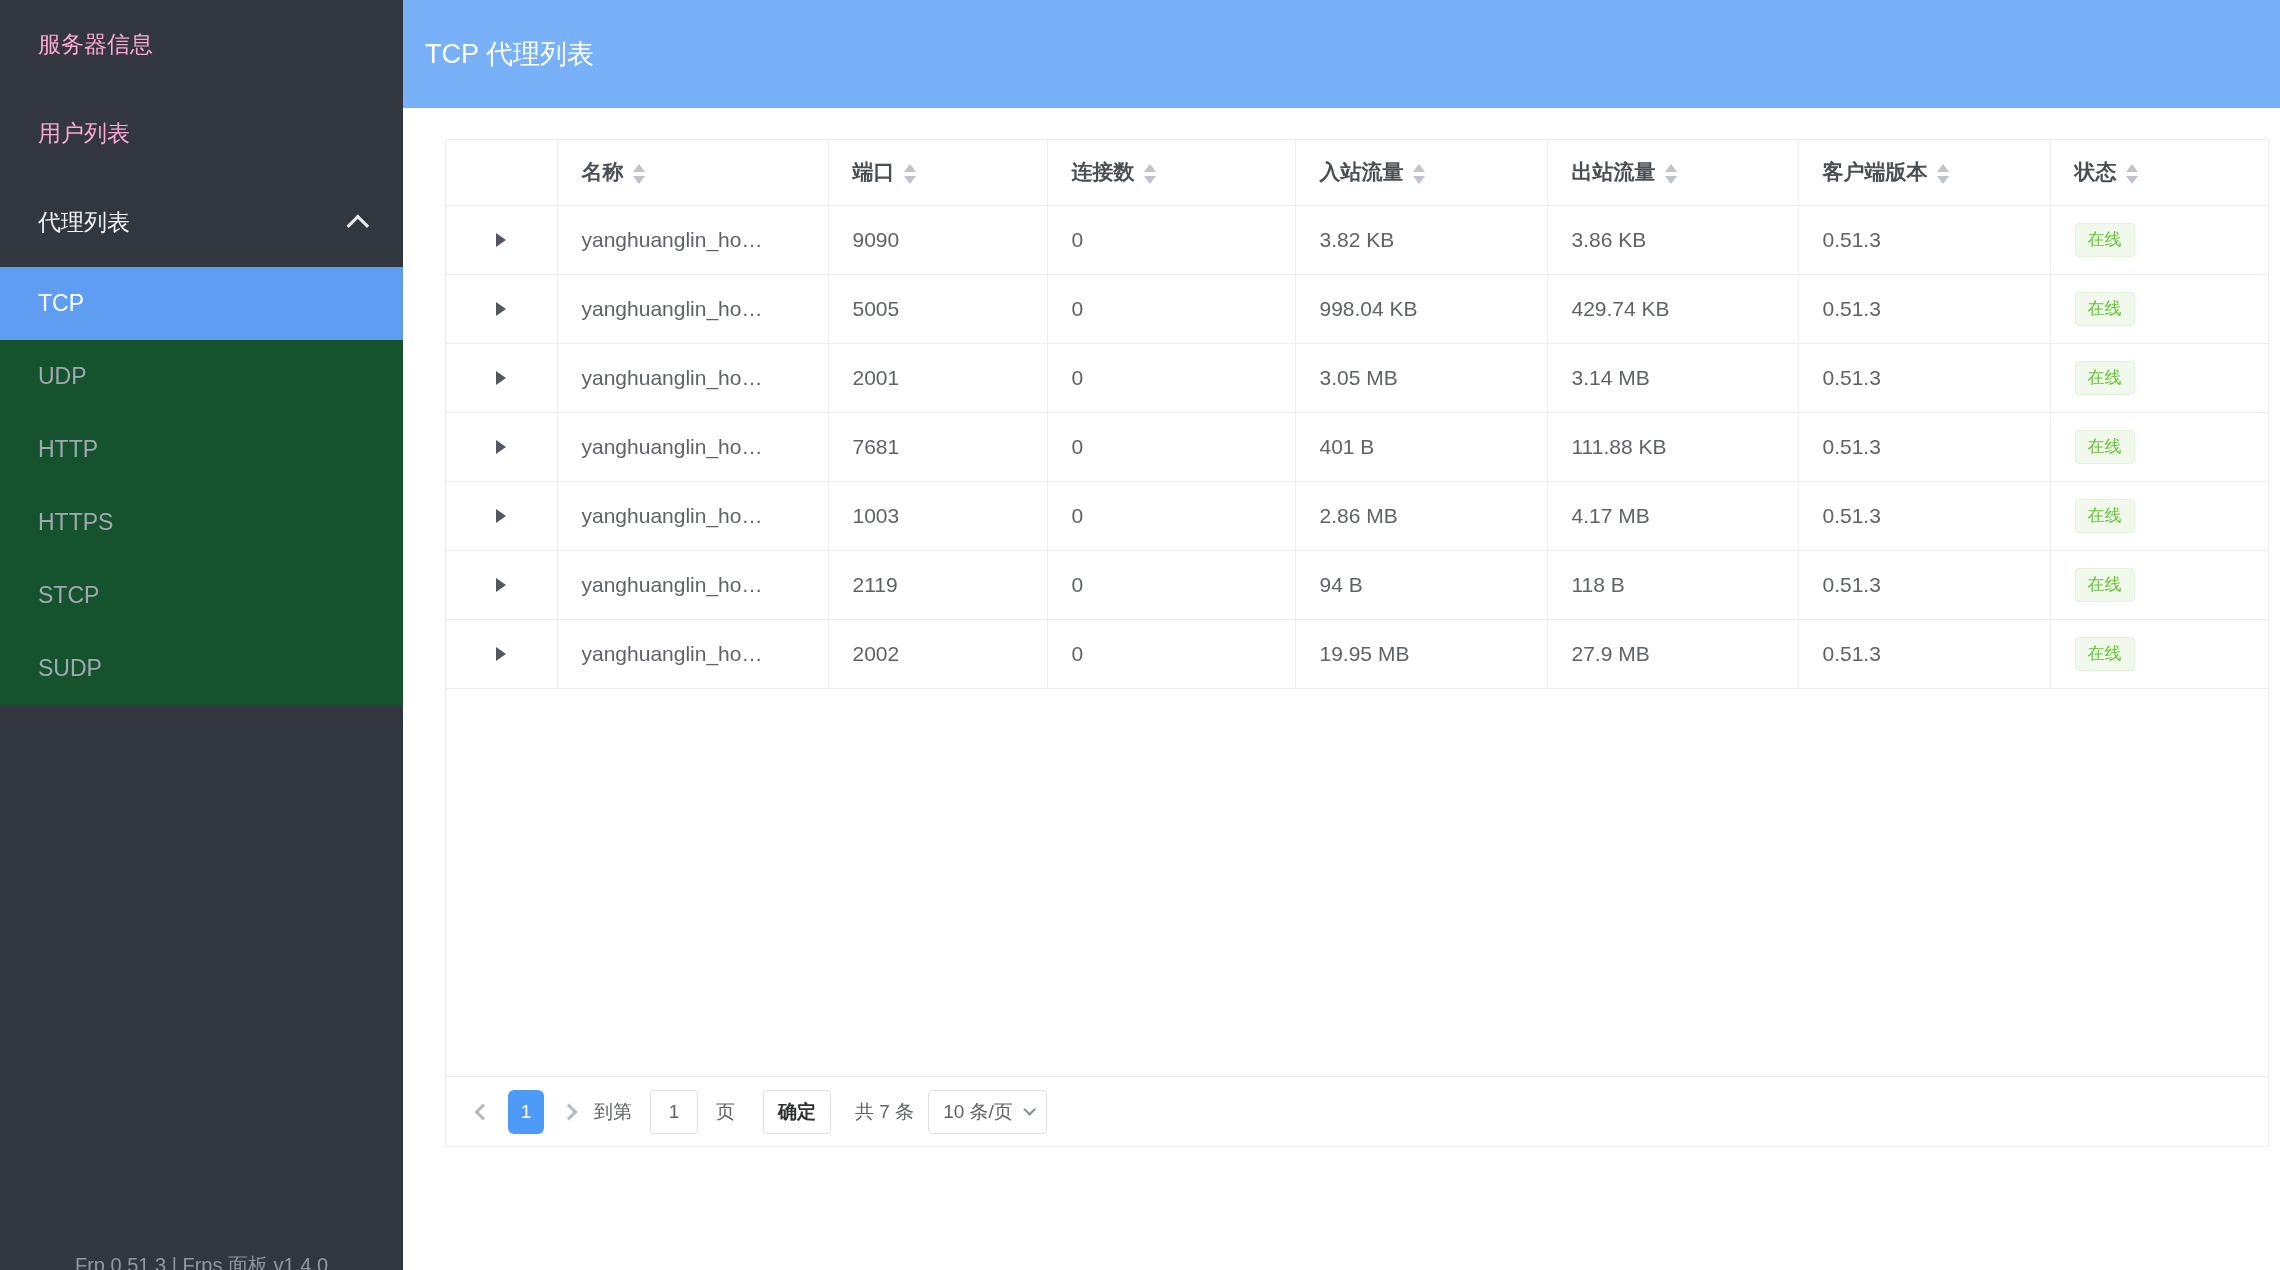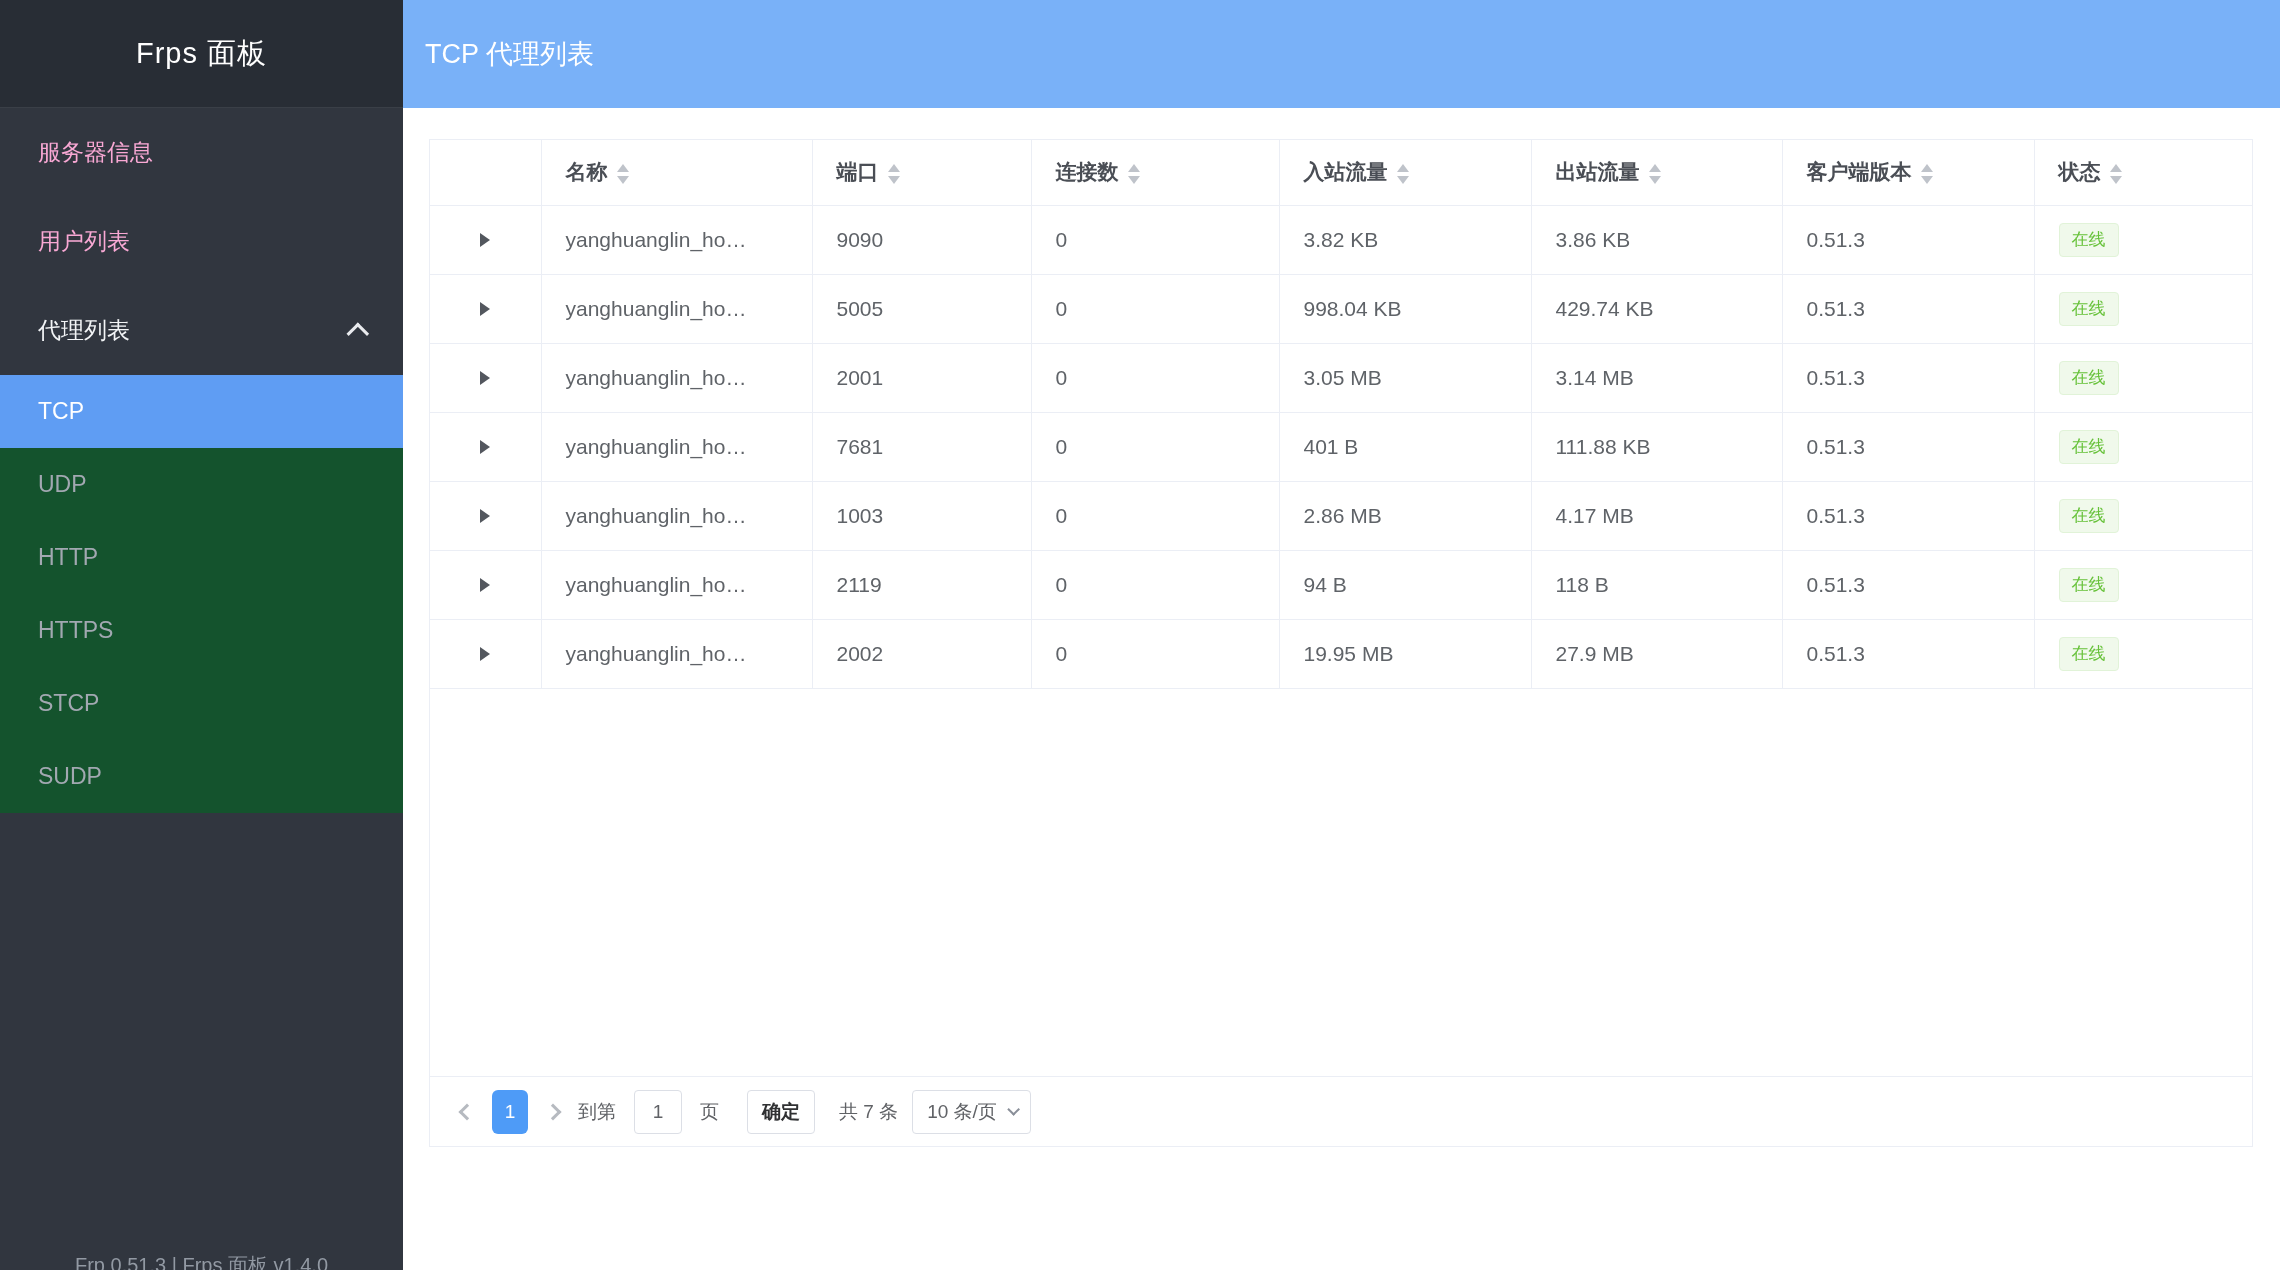--- a/index.html
+++ b/index.html
@@ -39,21 +39,21 @@
     text-align:center; font-size:20px; color:#9299a3;
   }
   
   .topbar {
     position:absolute; left:403px; top:0; width:2112px; height:108px;
     background:#79b1f8; display:flex; align-items:center; padding-left:22px;
   }
   .topbar-title { color:#ffffff; font-size:27px; font-weight:400; }
   
   .card {
-    position:absolute; left:429px; top:139px; width:1824px; height:1008px;
+    position:absolute; left:445px; top:139px; width:1824px; height:1008px;
     border:1px solid #ebeef5; background:#fff; display:flex; flex-direction:column;
   }
   table { border-collapse:collapse; table-layout:fixed; width:1822px; }
   th, td {
     border-right:1px solid #ebeef5; border-bottom:1px solid #ebeef5;
     text-align:left; padding:0 0 0 24px; font-size:21px; overflow:hidden; white-space:nowrap;
   }
   th:last-child, td:last-child { border-right:none; }
   th { height:65px; color:#4a4e55; font-weight:700; }
   td { height:69px; color:#5f6368; }
@@ -100,23 +100,20 @@
   .pg-select {
     height:44px; border:1px solid #dcdfe6; border-radius:4px; padding:16px 14px;
     display:flex; align-items:center; cursor:pointer; color:#606266;
   }
   .chev-down { width:9px; height:9px; border-top:2px solid #8a8f99; border-right:2px solid #8a8f99; transform:rotate(135deg) translateX(-3px); margin-left:10px; }
 </style>
 </head>
 <body>
 
 <div class="sidebar">
-  <div class="sidebar-header">
-    <span class="sidebar-title">Frps 面板</span>
-  </div>
   <div class="menu-item">
     <span>服务器信息</span>
   </div>
   <div class="menu-item">
     <span>用户列表</span>
   </div>
   <div class="menu-item parent">
     <span>代理列表</span>
     <span class="grow"></span>
     <span class="chevron-up"></span>

